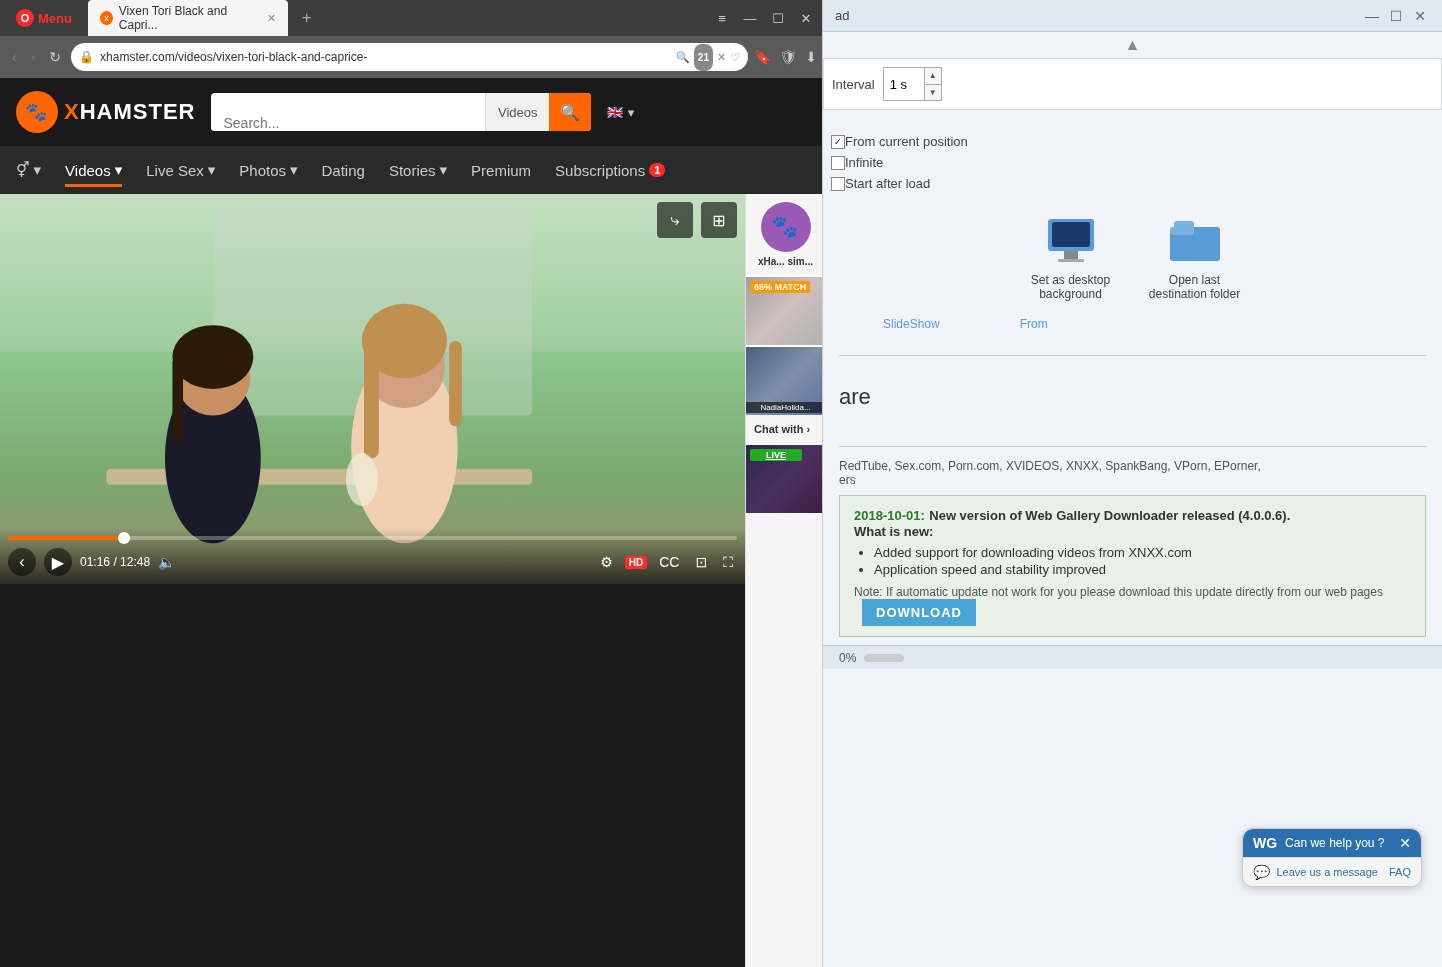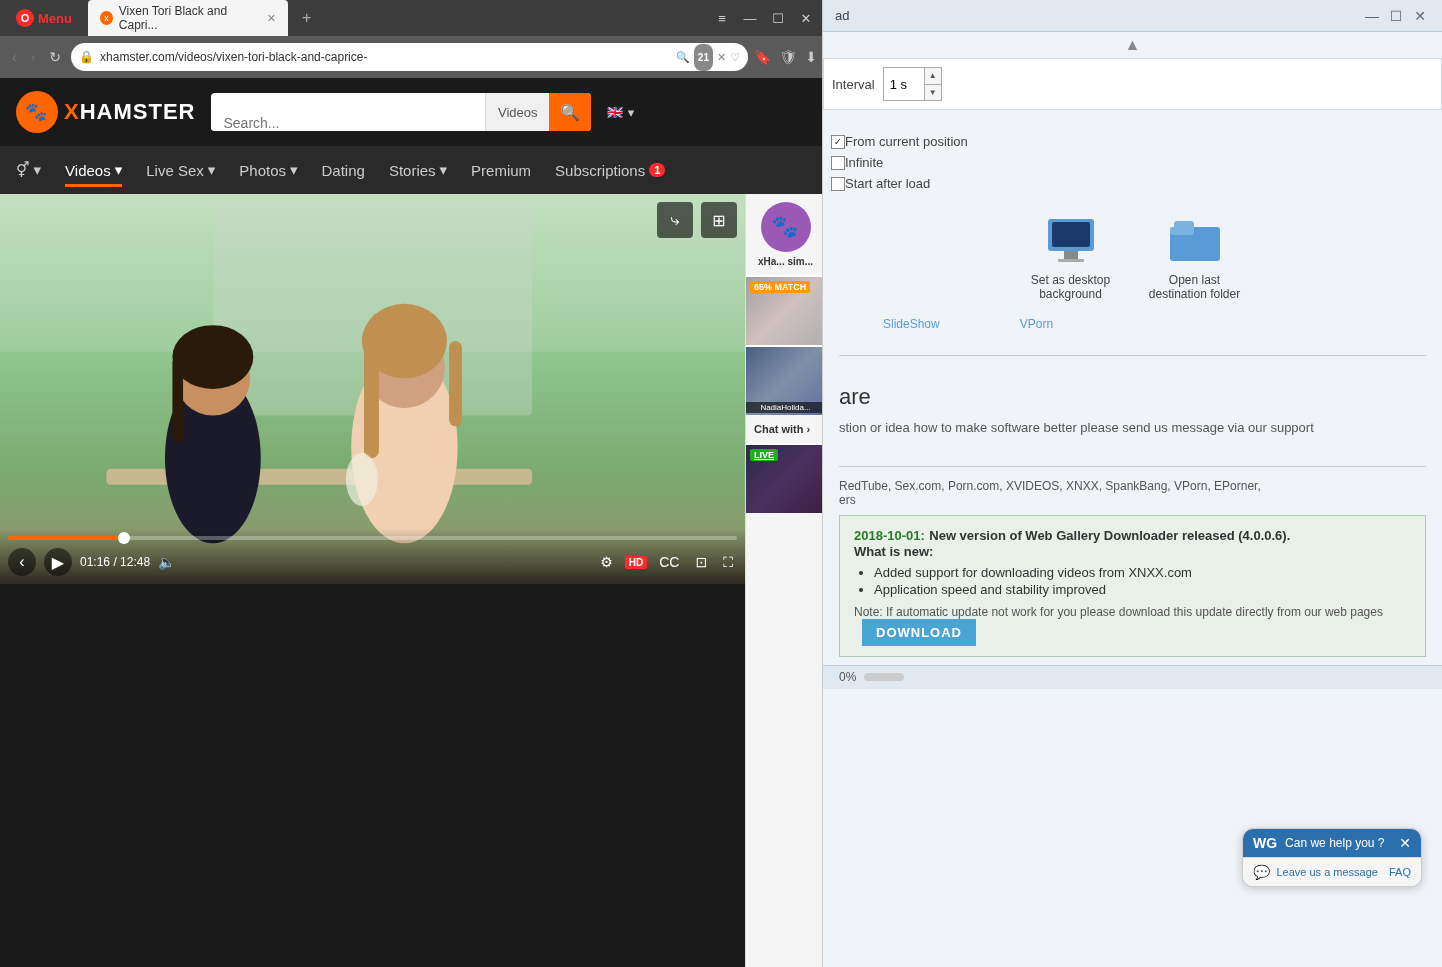--- a/index.html
+++ b/index.html
@@ -489,21 +489,21 @@
       border-radius: 2px;
       font-weight: bold;
     }
 
     .sidebar-thumb .live-badge {
       position: absolute;
       top: 4px; left: 4px;
       background: #22aa22;
       color: white;
       font-size: 9px;
-      padding: 1px 4px;
+      padding: 1px 16px;
       border-radius: 2px;
       font-weight: bold;
       text-decoration: underline;
     }
 
     .sidebar-thumb-label {
       position: absolute;
       bottom: 2px; left: 0; right: 0;
       background: rgba(0,0,0,0.6);
       color: white;
@@ -1156,28 +1156,27 @@
           <rect x="0" y="10" width="24" height="8" rx="3" fill="#7ab3e0"></rect>
           <rect x="4" y="4" width="20" height="10" rx="3" fill="#7ab3e0"></rect>
         </svg>
       </div>
       <span class="wgd-icon-label">Open last destination folder</span>
     </div>
   </div>
 
   <div style="display:flex; gap:80px; padding: 0 60px; margin-bottom: 8px;">
     <span class="slideshow-label">SlideShow</span>
-    <span class="image-label">VPorn</span>
+    <span class="image-label">From</span>
   </div>
 
   <hr class="wgd-sep">
 
   <div class="wgd-are-section">
     <div class="wgd-are-heading">are</div>
-    <div class="wgd-are-text">stion or idea how to make software better please send us message via our support</div>
   </div>
 
   <hr class="wgd-sep">
 
   <div class="partners-text">RedTube, Sex.com, Porn.com, XVIDEOS, XNXX, SpankBang, VPorn, EPorner,</div>
   <div class="partners-text">ers</div>
 
   <div class="wgd-news">
     <div>
       <span class="wgd-news-date">2018-10-01:</span>

